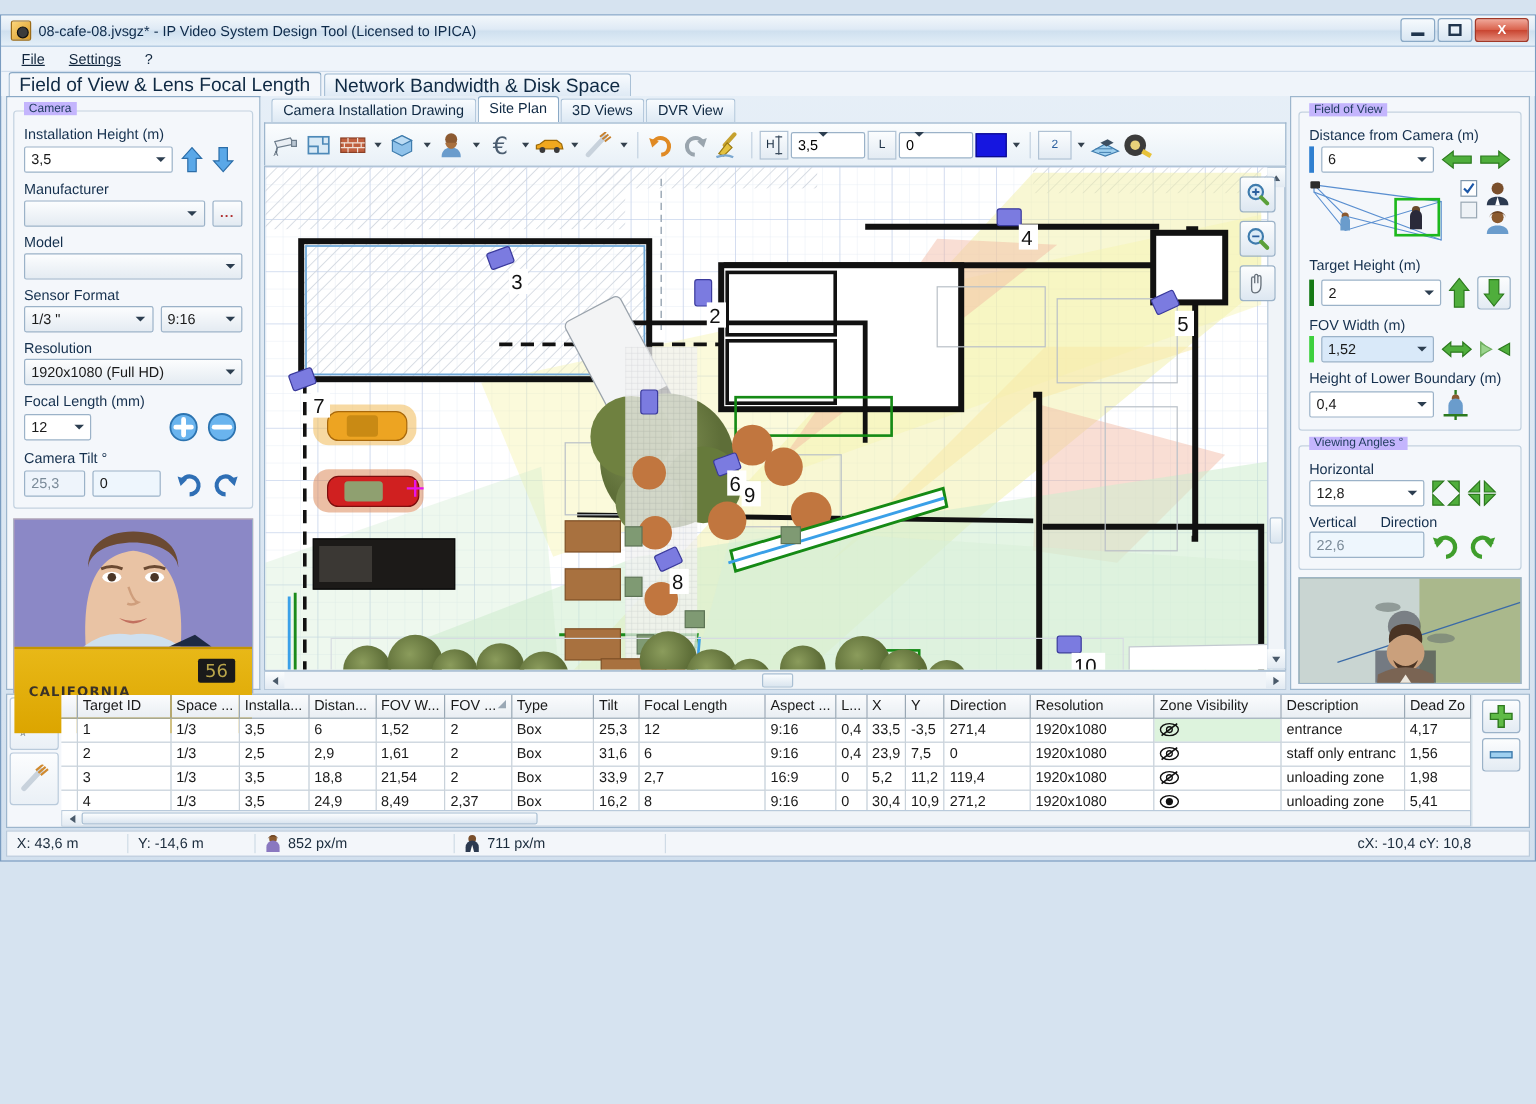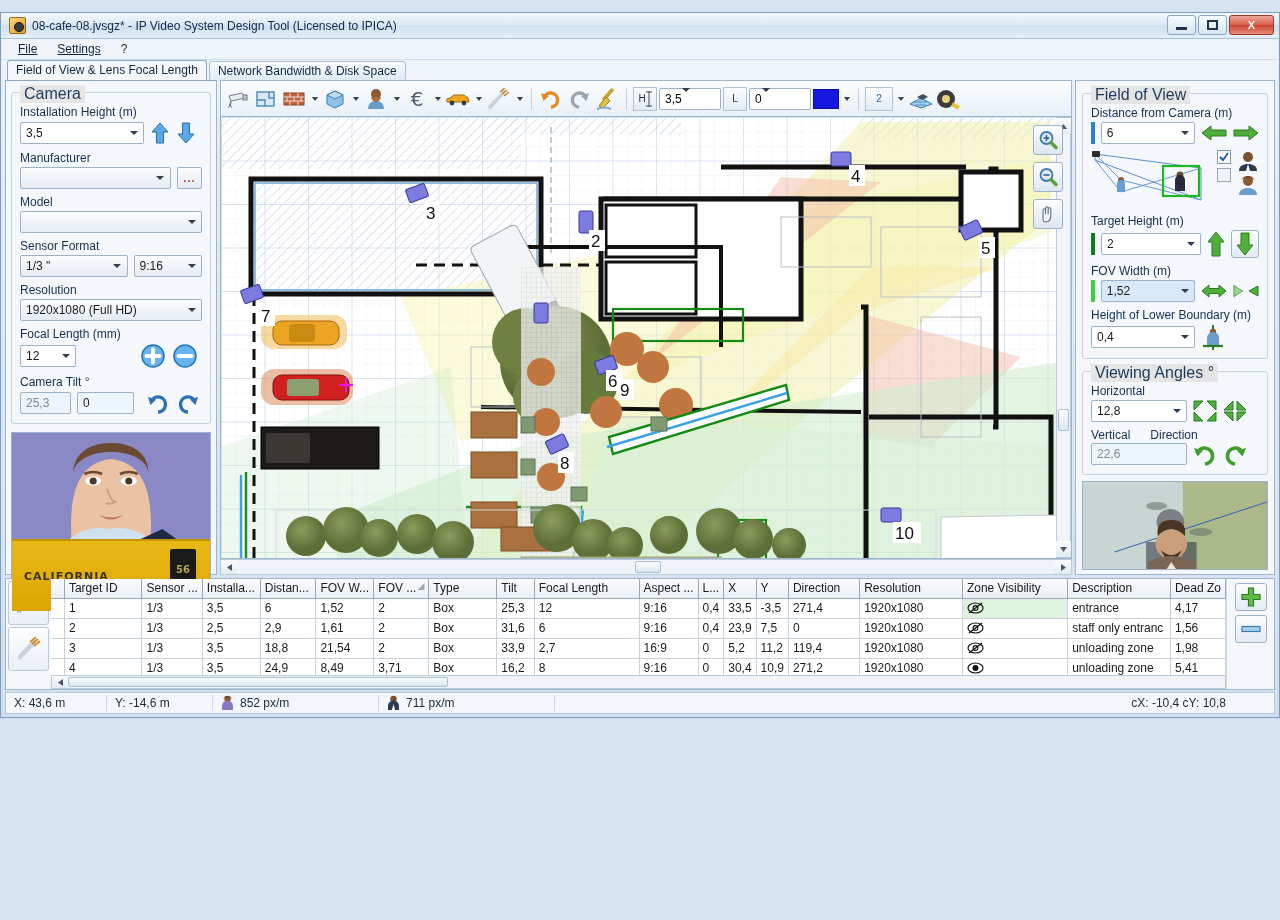--- a/index.html
+++ b/index.html
@@ -62,21 +62,21 @@
   }
   .menu-item { padding:2px 9px; color:#10253c; font-size:12px; }
   .menu-item u { text-decoration:underline; }
 
   
   #toptabs {
     flex:0 0 20px; height:20px; display:flex; align-items:flex-end;
     padding-left:6px; background:#eff4fa;
   }
   .toptab {
-    height:19px; padding:2px 8px 0 8px; font-size:12px;
+    height:19px; padding:2px 8px 0 8px; font-size:16px;
     border:1px solid #a9c0d6; border-bottom:none;
     border-radius:3px 3px 0 0; background:linear-gradient(180deg,#f8fbfe,#dfeaf5);
     color:#102a44; margin-right:2px; white-space:nowrap;
   }
   .toptab.active {
     background:#f4f7fb; position:relative; z-index:2;
     border-color:#8aa9c6; height:20px;
   }
 
   
@@ -86,22 +86,22 @@
   #left-panel {
     width:212px; flex:0 0 212px; background:#f4f7fb;
     border:1px solid #9db6cd; border-top-color:#8aa9c6;
     padding:4px 5px; display:flex; flex-direction:column;
   }
   .group {
     border:1px solid #c3d2e0; border-radius:3px; padding:6px 8px 8px 8px;
     margin-top:7px; position:relative;
   }
   .group > .glabel {
-    position:absolute; top:-8px; left:8px; background:#e5e5e5;
-    padding:0 4px; font-size:16px; color:#1d3a5c;
+    position:absolute; top:-8px; left:8px; background:#c4b5fd;
+    padding:0 4px; font-size:10px; color:#1d3a5c;
   }
   .fld-label { font-size:12px; color:#15304e; margin:6px 0 2px 0; }
   .fld-label:first-child { margin-top:0; }
   .combo {
     height:22px; border:1px solid #9bb2c8; background:#fff;
     display:flex; align-items:center; padding:0 2px 0 5px;
     font-size:12px; color:#1a1a1a; position:relative; border-radius:2px;
   }
   .combo.grey { background:linear-gradient(180deg,#fcfdfe,#e4ebf2); }
   .combo .cval { flex:1 1 auto; overflow:hidden; white-space:nowrap; }
@@ -134,21 +134,21 @@
     height:72px; background:linear-gradient(180deg,#e8b817,#dca500);
     border-top:2px solid #c49500;
     display:flex; flex-direction:column; align-items:center; justify-content:center;
     position:relative; font-family:"DejaVu Sans", sans-serif;
   }
   #plate .ptop { font-size:11px; letter-spacing:1px; color:#3a3228; align-self:flex-start;
     margin-left:12px; font-weight:bold; }
   #plate .pnum { font-size:34px; font-weight:bold; color:#1a1a1a; letter-spacing:2px; line-height:34px; }
   #plate .psticker {
     position:absolute; right:14px; top:8px; background:#1a1a1a; color:#b9a54a;
-    font-size:10px; padding:15px 6px; border-radius:2px; font-weight:bold;
+    font-size:15px; padding:1px 6px; border-radius:2px; font-weight:normal;
   }
 
   
   #center-panel { flex:1 1 auto; display:flex; flex-direction:column; margin:0 3px; min-width:0; }
   #draw-tabs { height:22px; display:flex; align-items:flex-end; padding-left:6px; }
   .dtab {
     height:20px; padding:2px 9px 0 9px; font-size:12px; margin-right:1px;
     border:1px solid #a9c0d6; border-bottom:none; border-radius:3px 3px 0 0;
     background:linear-gradient(180deg,#f8fbfe,#dde9f4); color:#102a44; white-space:nowrap;
   }
@@ -394,20 +394,26 @@
         <div id="plate">
           <div class="ptop">CALIFORNIA</div>
           <div class="psticker">56</div>
         </div>
       </div>
       <div style="flex:1 1 auto"></div>
     </div>
 
     <div id="center-panel">
 
+      <div id="draw-tabs">
+        <div class="dtab">Camera Installation Drawing</div>
+        <div class="dtab active">Site Plan</div>
+        <div class="dtab">3D Views</div>
+        <div class="dtab">DVR View</div>
+      </div>
 
       <div id="toolbar">
         <div class="tbtn">
           <svg width="24" height="20" viewBox="0 0 24 20">
               <polygon points="3,7 16,4 19,9 5,12" fill="#e9eef3" stroke="#6d7d8c" stroke-width="1"></polygon>
               <rect x="17" y="6" width="4" height="5" fill="#b9c6d2" stroke="#6d7d8c"></rect>
               <path d="M5 12 l-1 5" stroke="#6d7d8c" stroke-width="1.5"></path>
               <text x="2" y="19" font-size="6" fill="#52616f">A</text>
             </svg>
         </div>
@@ -1051,37 +1057,37 @@
       </div>
       <div style="flex:1 1 auto"></div>
     </div>
 
     <div id="tbl-scroll">
       <table class="grid">
         <thead>
             <tr id="grid-head">
               <th style="width: 14px;"></th>
               <th style="width: 80px;">Target ID</th>
-              <th style="width: 57px;">Sensor ...</th>
+              <th style="width: 57px;">Space ...</th>
               <th style="width: 58px;">Installa...</th>
               <th style="width: 56px;">Distan...</th>
               <th style="width: 58px;">FOV W...</th>
               <th style="width: 56px;">FOV ...<span style="float: right; color: rgb(154, 168, 181); font-size: 9px;">◢</span></th>
               <th style="width: 72px;">Type</th>
               <th style="width: 38px;">Tilt</th>
               <th style="width: 108px;">Focal Length</th>
               <th style="width: 58px;">Aspect ...</th>
               <th style="width: 22px;">L...</th>
               <th style="width: 25px;">X</th>
               <th style="width: 25px;">Y</th>
               <th style="width: 73px;">Direction</th>
               <th style="width: 107px;">Resolution</th>
               <th style="width: 108px;">Zone Visibility</th>
               <th style="width: 103px;">Description</th>
-              <th style="width: 52px;">Dead Zo</th>
+              <th style="width: 52px; text-align: center;">Dead Zo</th>
             </tr>
           </thead>
         <tbody id="grid-body">
             <tr>
               <td style="width: 14px;"></td>
               <td style="width: 80px;">1</td>
               <td style="width: 57px;">1/3</td>
               <td style="width: 58px;">3,5</td>
               <td style="width: 56px;">6</td>
               <td style="width: 58px;">1,52</td>
@@ -1159,21 +1165,21 @@
               <td style="width: 103px;">unloading zone</td>
               <td style="width: 52px;">1,98</td>
             </tr>
             <tr>
               <td style="width: 14px;"></td>
               <td style="width: 80px;">4</td>
               <td style="width: 57px;">1/3</td>
               <td style="width: 58px;">3,5</td>
               <td style="width: 56px;">24,9</td>
               <td style="width: 58px;">8,49</td>
-              <td style="width: 56px;">3,71</td>
+              <td style="width: 56px;">2,37</td>
               <td style="width: 72px;">Box</td>
               <td style="width: 38px;">16,2</td>
               <td style="width: 108px;">8</td>
               <td style="width: 58px;">9:16</td>
               <td style="width: 22px;">0</td>
               <td style="width: 25px;">30,4</td>
               <td style="width: 25px;">10,9</td>
               <td style="width: 73px;">271,2</td>
               <td style="width: 107px;">1920x1080</td>
               <td class="zone" style="width: 108px;">

